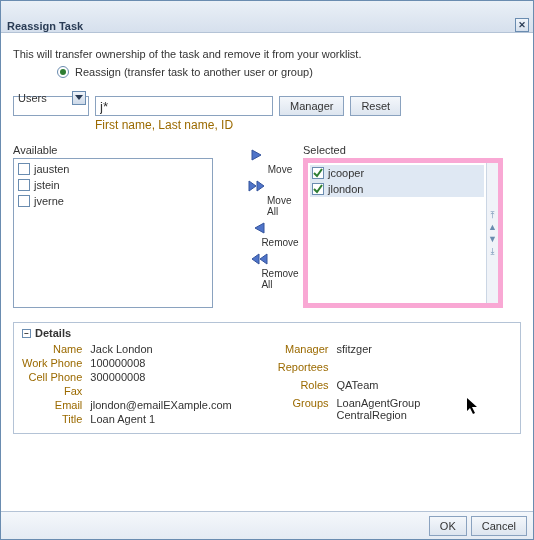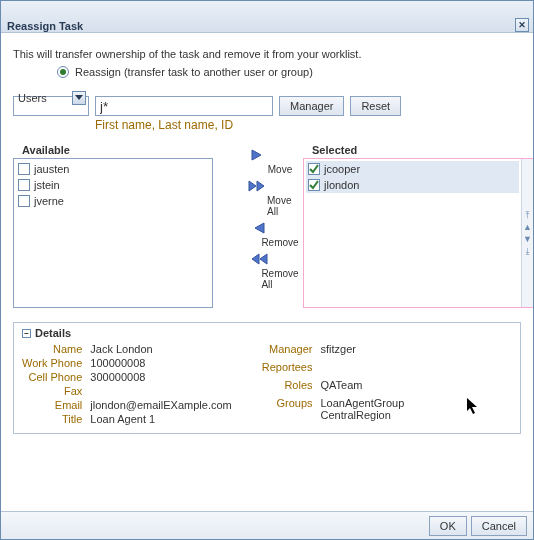--- a/index.html
+++ b/index.html
@@ -75,35 +75,35 @@
     padding:0 4px; width:178px; color:#333;
   }
   .btn {
     height:20px; border:1px solid #8aa2bf; background:linear-gradient(#f4f7fb,#dde5ef);
     padding:0 10px; font: inherit; cursor:pointer; color:#333;
   }
   .hint { color:#9b6a00; font-size:12px; margin-top:2px;}
   .picker {
     display:flex; margin-top:12px; gap:10px; align-items:flex-start;
   }
-  .col-label { font-weight:bold; margin-bottom:2px;margin-left:9px;}
+  .col-label { font-weight:normal; margin-bottom:2px;}
   .listbox {
     border:1px solid #8aa2bf; background:#fff; width:200px; height:150px;
     overflow:auto; padding:2px;
   }
   .list-item{
     display:flex; align-items:center; height:16px; padding:0 2px;
   }
   .list-item .chk{
     width:12px;height:12px;border:1px solid #6a8cb0;background:#fff;
     margin-right:4px;flex-shrink:0;display:flex;align-items:center;justify-content:center;
   }
   .list-item .chk.checked svg{display:block;} .list-item .chk svg{display:none;}
   .sel-outer{
-    border:1px solid #f9a8d4; width:231px; height:150px; display:flex;
+    border:5px solid #f9a8d4; width:200px; height:150px; display:flex;
     background:#fff;
   }
   .sel-list{ flex:1; padding:2px;}
   .sel-list .list-item{ background:#dfe8f3;}
   .sel-scroll{
     width:12px; border-left:1px solid #cbd6e4; background:#f0f3f8;
     display:flex;flex-direction:column;align-items:center;justify-content:center;gap:2px;
   }
   .sel-scroll div{width:10px;height:10px;color:#6a8cb0;font-size:9px;text-align:center;line-height:10px;}
   .shuttle{
@@ -118,21 +118,21 @@
     position:relative;
   }
   .details .legend{
     position:relative; top:0; font-weight:bold; color:#333;
     display:flex; align-items:center; gap:4px; margin-bottom:4px;
   }
   .legend .collapse{
     width:9px;height:9px;border:1px solid #6a8cb0;font-size:8px;line-height:8px;text-align:center;
   }
   .detail-grid{
-    display:flex; gap:30px;
+    display:flex; gap:46px;
   }
   .detail-col{display:grid; grid-template-columns:auto auto; column-gap:8px; row-gap:2px;}
   .dk{ text-align:right; color:#9b6a00;}
   .dv{ color:#333;}
   .footer{
     height:28px; border-top:1px solid #b4c3d6;
     background:linear-gradient(#f4f7fb,#e5ebf3);
     display:flex; align-items:center; justify-content:flex-end;
     padding:0 6px; gap:4px;
   }

